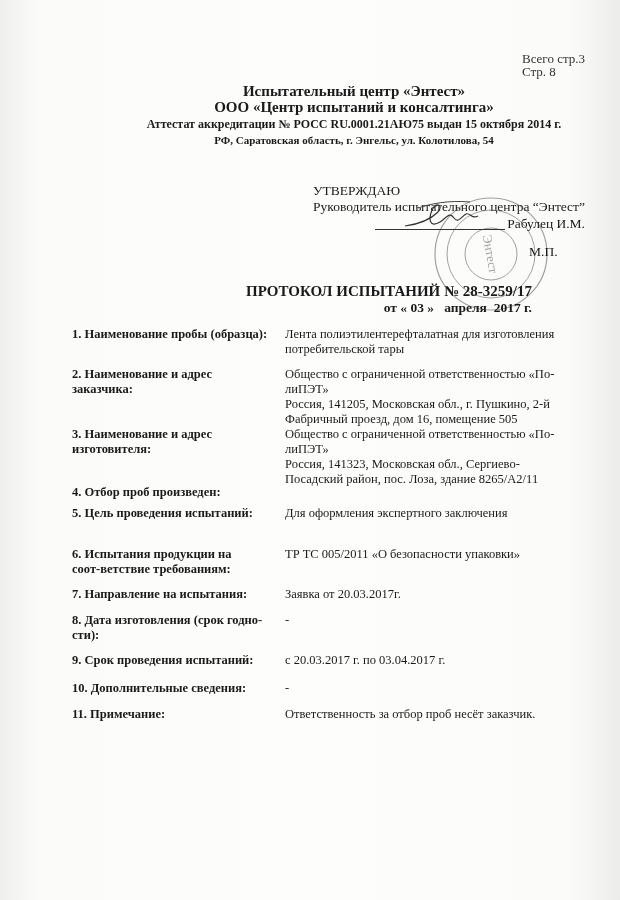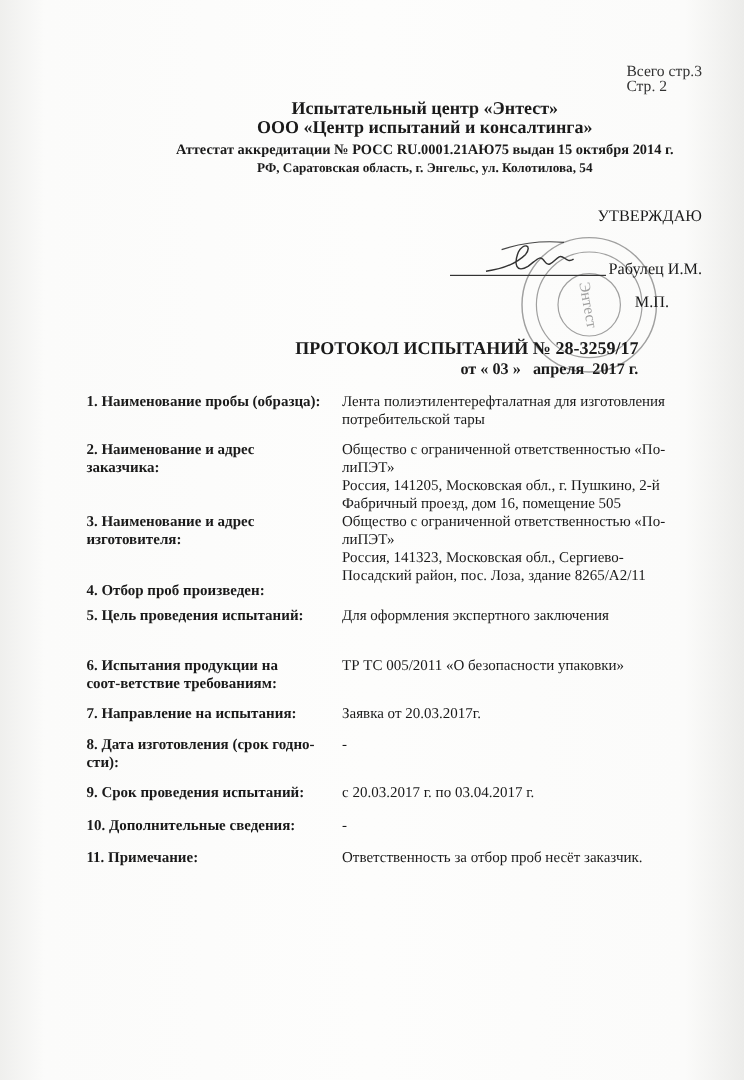--- a/index.html
+++ b/index.html
@@ -22,21 +22,21 @@
     position: absolute; left: 0; width: 620px; top: 83px; text-align: center; margin-left: 44px;
   }
   .header .l1 { font-size: 15px; font-weight: bold; line-height: 16px; }
   .header .l2 { font-size: 15px; font-weight: bold; line-height: 17px; }
   .header .l3 { font-size: 12px; font-weight: bold; line-height: 17px; }
   .header .l4 { font-size: 11px; font-weight: bold; line-height: 14px; }
   .header .l5 { font-size: 11px; font-weight: bold; line-height: 14px; }
   .header a { color: #1a1a1a; text-decoration: underline; }
 
   .approve {
-    position: absolute; right: 35px; top: 172px; text-align: left;
+    position: absolute; right: 35px; top: 183px; text-align: left;
     font-size: 13.5px; line-height: 16px;
   }
   .sign-line {
     position: absolute; left: 375px; top: 229px; width: 130px; border-top: 1px solid #333;
   }
   .signer { position: absolute; right: 35px; top: 216px; font-size: 13.5px; }
   .mp { position: absolute; left: 529px; top: 244px; font-size: 13.5px; }
   .signature { position: absolute; left: 400px; top: 198px; }
   .stamp { position: absolute; left: 432px; top: 195px; opacity: 0.55; }
 
@@ -52,32 +52,33 @@
   .row .lbl { position: absolute; left: 0; width: 200px; font-weight: bold; }
   .row .val { position: absolute; left: 213px; width: 287px; }
 </style>
 </head>
 <body>
 
 <div class="page">
 
   <div class="pages-info">
     <div>Всего стр.3</div>
-    <div>Стр. 2</div>
+    <div>Стр. 8</div>
   </div>
 
   <div class="header">
     <div class="l1">Испытательный центр «Энтест»</div>
     <div class="l2">ООО «Центр испытаний и консалтинга»</div>
     <div class="l3">Аттестат аккредитации № РОСС RU.0001.21АЮ75 выдан 15 октября 2014 г.</div>
     <div class="l4">РФ, Саратовская область, г. Энгельс, ул. Колотилова, 54</div>
   </div>
 
   <div class="approve">
     <div>УТВЕРЖДАЮ</div>
+    <div>Руководитель испытательного центра “Энтест”</div>
   </div>
 
   <div class="stamp">
     <svg width="118" height="118" viewBox="0 0 118 118">
       <circle cx="59" cy="59" r="56" fill="none" stroke="#555" stroke-width="1.2"></circle>
       <circle cx="59" cy="59" r="44" fill="none" stroke="#555" stroke-width="1"></circle>
       <circle cx="59" cy="59" r="26" fill="none" stroke="#555" stroke-width="1"></circle>
       <text x="59" y="64" font-size="13" text-anchor="middle" fill="#555" transform="rotate(80 59 59)" font-family="Liberation Serif, serif">Энтест</text>
     </svg>
   </div>

